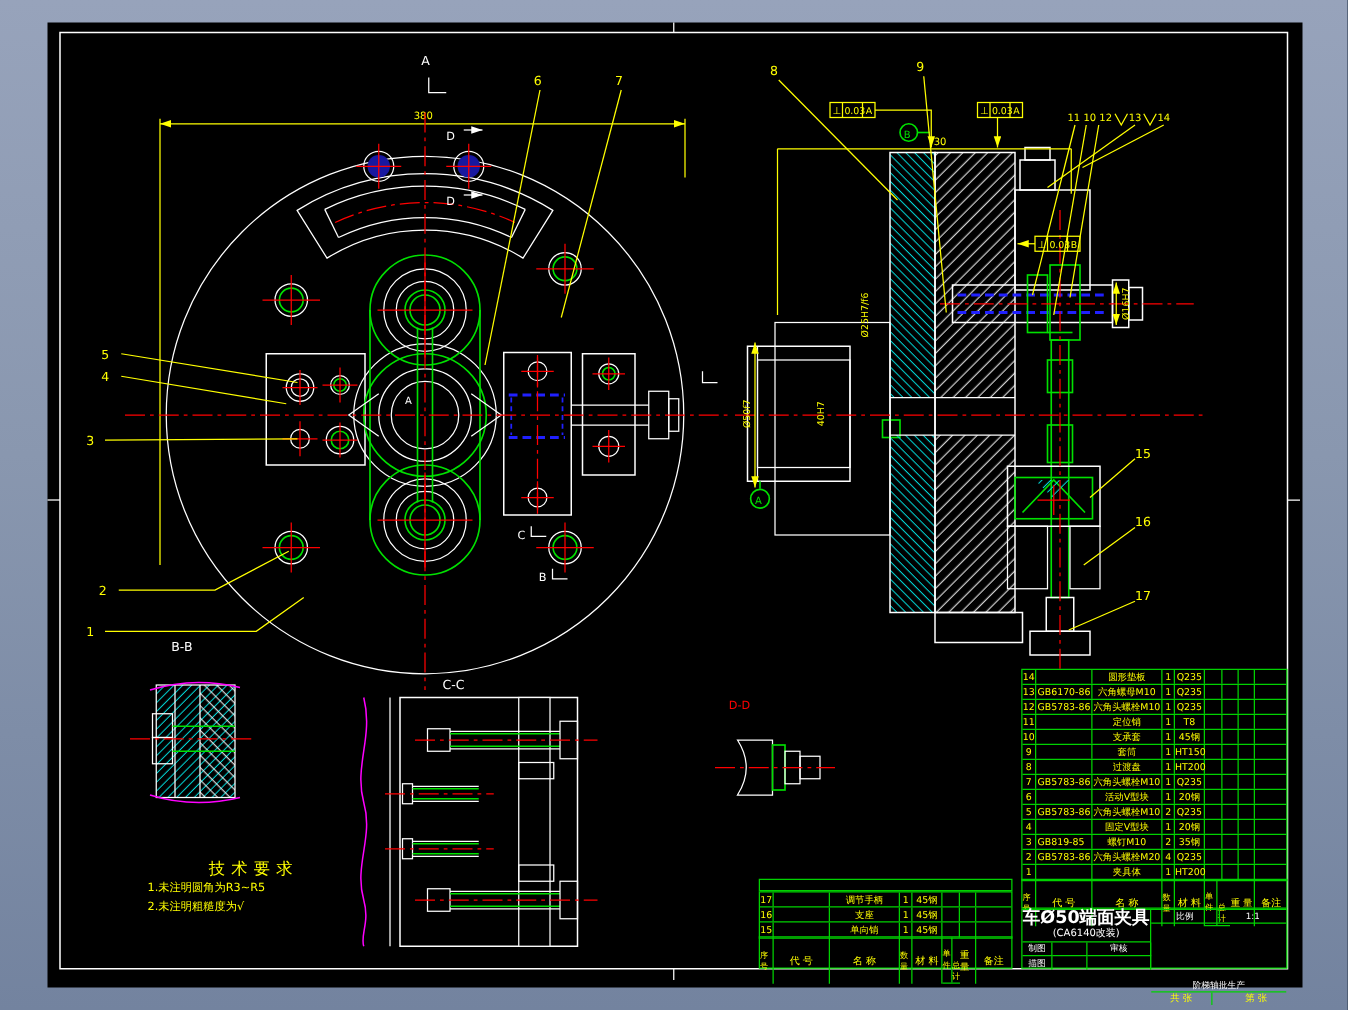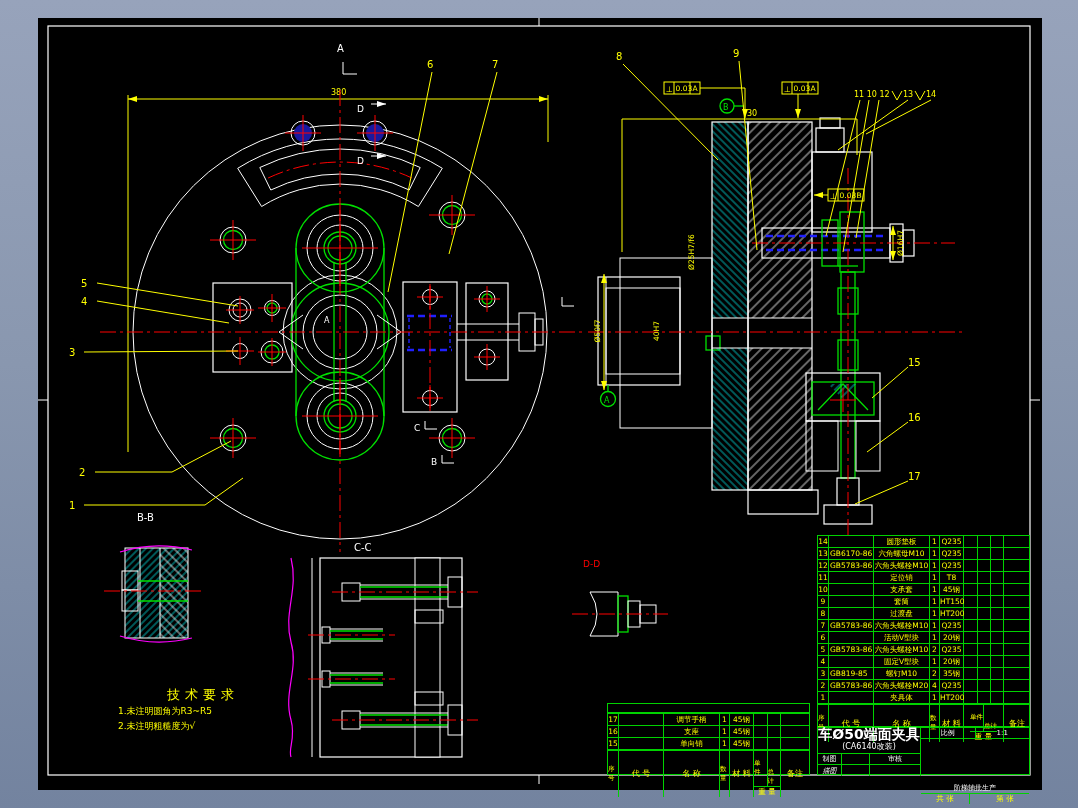--- a/index.html
+++ b/index.html
@@ -30,21 +30,21 @@
   .prow:last-of-type{border-bottom:none;}
   .prow span{box-sizing:border-box;border-right:1px solid #00d200;overflow:visible;padding-left:1px;}
   .prow span:last-child{border-right:none;}
   .mcols{grid-template-columns:11px 45px 56px 10px 24px 14px 13px 13px 26px;}
   .ecols{grid-template-columns:11px 45px 56px 10px 24px 14px 13px 29px;}
   .cnum{text-align:center;padding-left:0 !important;}
   .hd{display:grid;height:100%;font-size:8px;align-items:center;}
   .hd>div{box-sizing:border-box;border-right:1px solid #00d200;height:100%;
           display:flex;align-items:center;justify-content:center;}
   .hd>div:last-child{border-right:none;}
-  .wcell{display:flex;flex-direction:column;padding:0 !important;}
+  .wcell{display:flex;padding:0 !important;}
   .wtop{display:flex;flex:1;font-size:6.5px;border-bottom:1px solid #00d200;}
   .wtop span{flex:1;border-right:1px solid #00d200;display:flex;align-items:center;justify-content:center;}
   .wtop span:last-child{border-right:none;margin-top:18px;}
   .wbot{flex:1;display:flex;align-items:center;justify-content:center;font-size:7.5px;}
   .tb{color:#fff;}
   .cell{box-sizing:border-box;border-right:1px solid #00d200;border-bottom:1px solid #00d200;
         display:flex;align-items:center;justify-content:center;overflow:hidden;white-space:nowrap;text-align:right;}
   .techreq{position:absolute;left:118px;top:686px;width:220px;color:#ffff00;}
   .techreq .tt{font-size:13px;letter-spacing:5px;text-align:center;width:170px;}
   .techreq .ln{font-size:9px;line-height:15px;white-space:nowrap;}
@@ -624,21 +624,21 @@
     <div style="display:flex;height:100%;">
       <div style="width:103px;display:flex;flex-direction:column;border-right:1px solid #00d200;box-sizing:border-box;">
         <div style="height:26px;border-bottom:1px solid #00d200;box-sizing:border-box;text-align:center;">
           <div style="font-size:14px;line-height:13px;font-weight:bold;">车Ø50端面夹具</div>
           <div style="font-size:8px;line-height:12px;">(CA6140改装)</div>
         </div>
         <div style="flex:1;display:grid;grid-template-columns:24px 28px 51px;grid-template-rows:1fr 1fr;font-size:7px;">
           <div class="cell">制图</div>
           <div class="cell"></div>
           <div class="cell">审核</div>
-          <div class="cell" style="border-bottom:none;font-style:italic;">描图</div>
+          <div class="cell" style="border-bottom:none;">描图</div>
           <div class="cell" style="border-bottom:none;"></div>
           <div class="cell" style="border-bottom:none;"></div>
         </div>
       </div>
       <div style="flex:1;display:flex;flex-direction:column;">
         <div style="height:13px;display:flex;font-size:7px;border-bottom:1px solid #00d200;box-sizing:border-box;">
           <div class="cell" style="flex:1;border-bottom:none;">比例</div>
           <div class="cell" style="flex:1;border-right:none;border-bottom:none;">1:1</div>
         </div>
         <div style="height:13px;display:flex;align-items:center;justify-content:center;font-size:7px;border-bottom:1px solid #00d200;box-sizing:border-box;margin-top:44px;">阶梯轴批生产</div>

